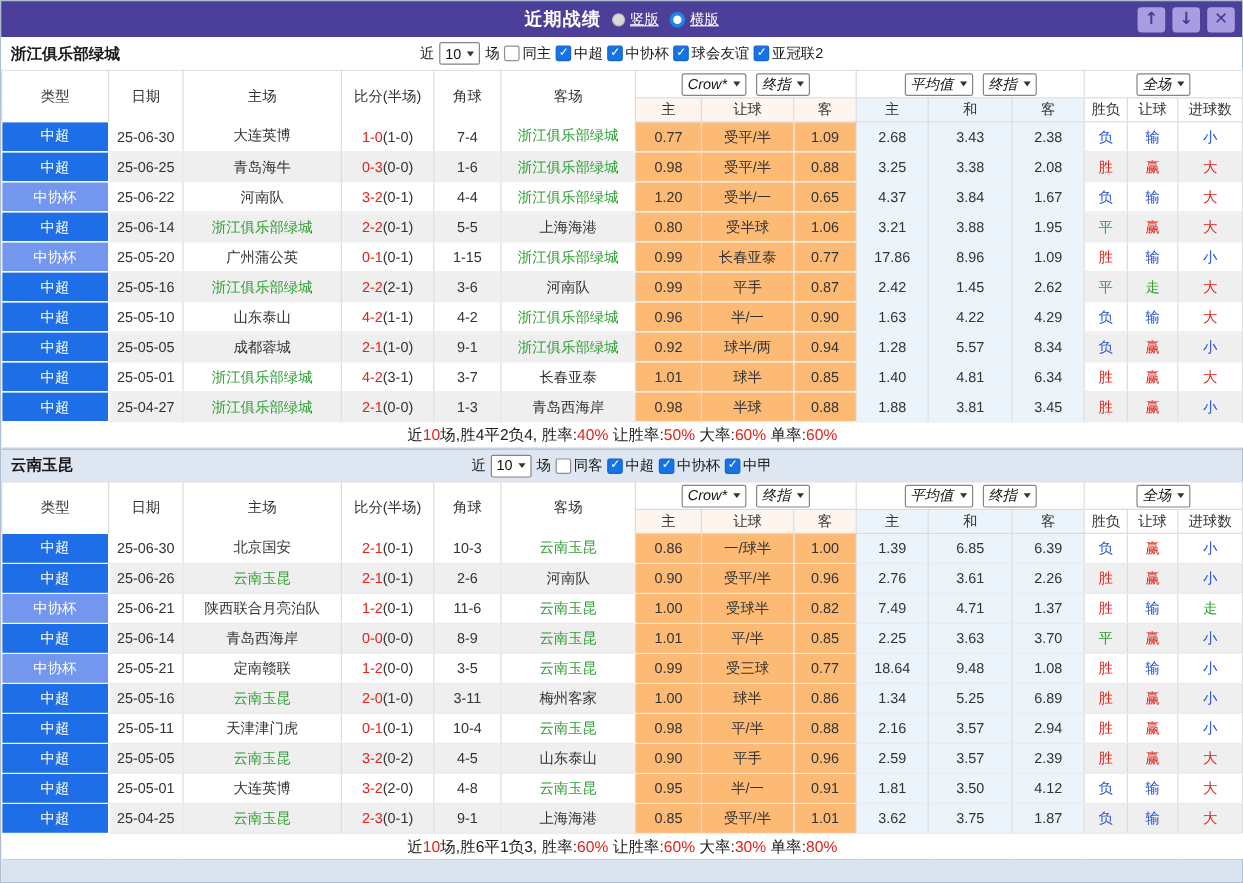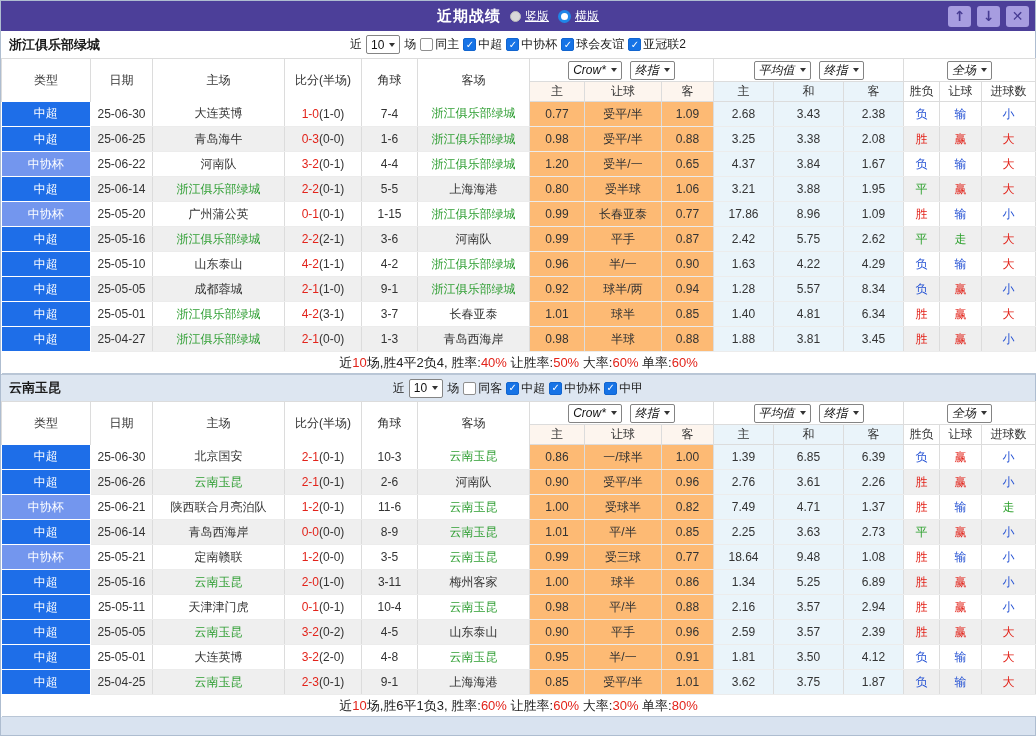--- a/index.html
+++ b/index.html
@@ -288,21 +288,21 @@
               <td class="c-type csl">中超</td>
               <td class="c-date">25-05-16</td>
               <td class="c-home hl">浙江俱乐部绿城</td>
               <td class="c-score"><span class="ft">2-2</span><span class="ht">(2-1)</span></td>
               <td class="c-corner">3-6</td>
               <td class="c-away">河南队</td>
               <td class="c-crow">0.99</td>
               <td class="c-crow">平手</td>
               <td class="c-crow">0.87</td>
               <td class="c-avg">2.42</td>
-              <td class="c-avg">5.75</td>
+              <td class="c-avg">1.45</td>
               <td class="c-avg">2.62</td>
               <td class="res-draw">平</td>
               <td class="res-draw">走</td>
               <td class="res-win">大</td>
             </tr>
             <tr class="r-odd">
               <td class="c-type csl">中超</td>
               <td class="c-date">25-05-10</td>
               <td class="c-home">山东泰山</td>
               <td class="c-score"><span class="ft">4-2</span><span class="ht">(1-1)</span></td>
@@ -531,21 +531,21 @@
               <td class="c-date">25-06-14</td>
               <td class="c-home">青岛西海岸</td>
               <td class="c-score"><span class="ft">0-0</span><span class="ht">(0-0)</span></td>
               <td class="c-corner">8-9</td>
               <td class="c-away hl">云南玉昆</td>
               <td class="c-crow">1.01</td>
               <td class="c-crow">平/半</td>
               <td class="c-crow">0.85</td>
               <td class="c-avg">2.25</td>
               <td class="c-avg">3.63</td>
-              <td class="c-avg">2.73</td>
+              <td class="c-avg">3.70</td>
               <td class="res-draw">平</td>
               <td class="res-win">赢</td>
               <td class="res-loss">小</td>
             </tr>
             <tr class="r-odd">
               <td class="c-type cup">中协杯</td>
               <td class="c-date">25-05-21</td>
               <td class="c-home">定南赣联</td>
               <td class="c-score"><span class="ft">1-2</span><span class="ht">(0-0)</span></td>
               <td class="c-corner">3-5</td>

